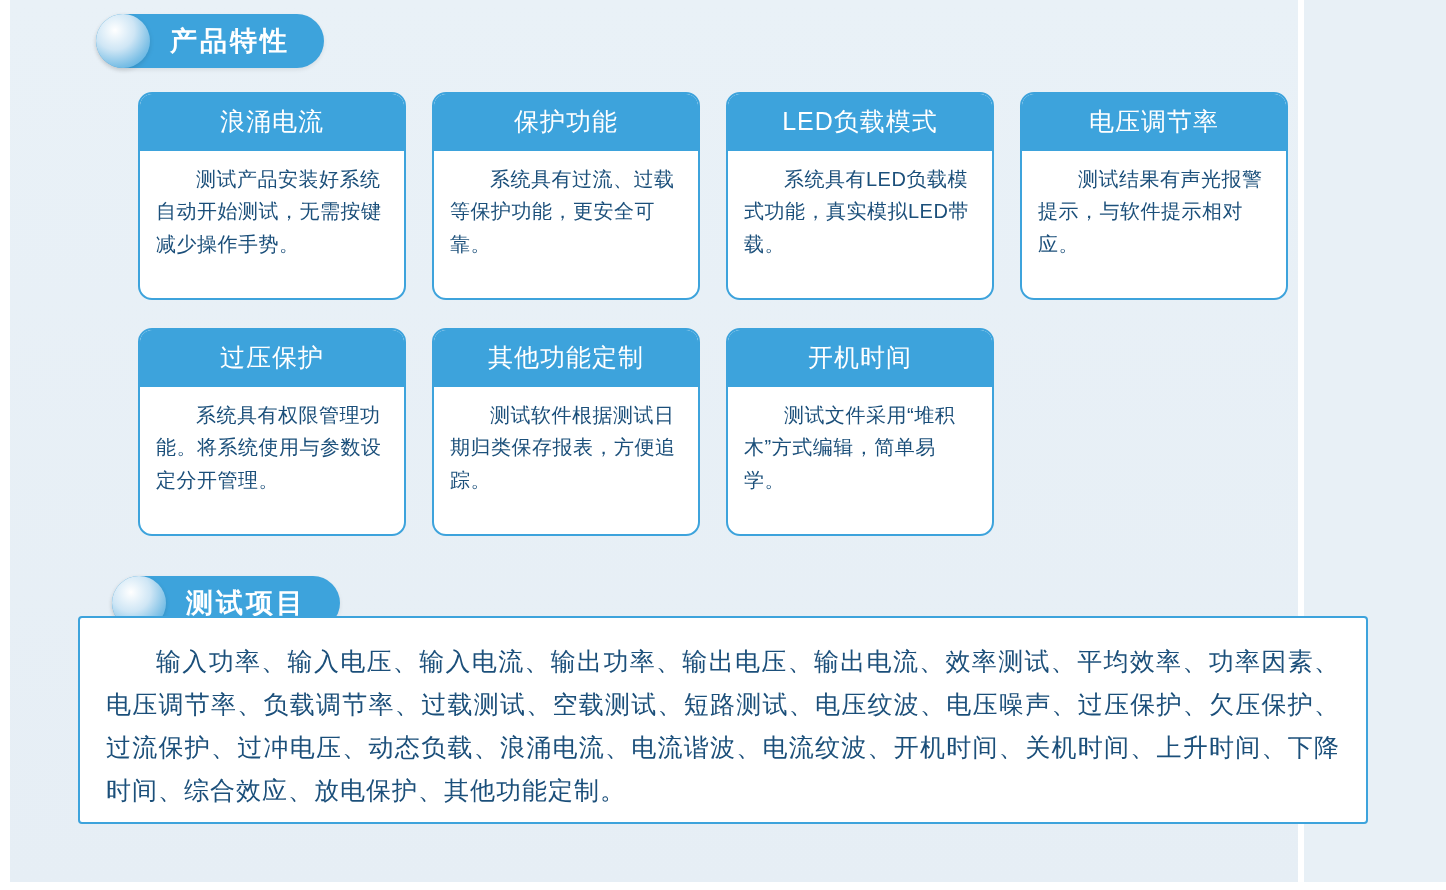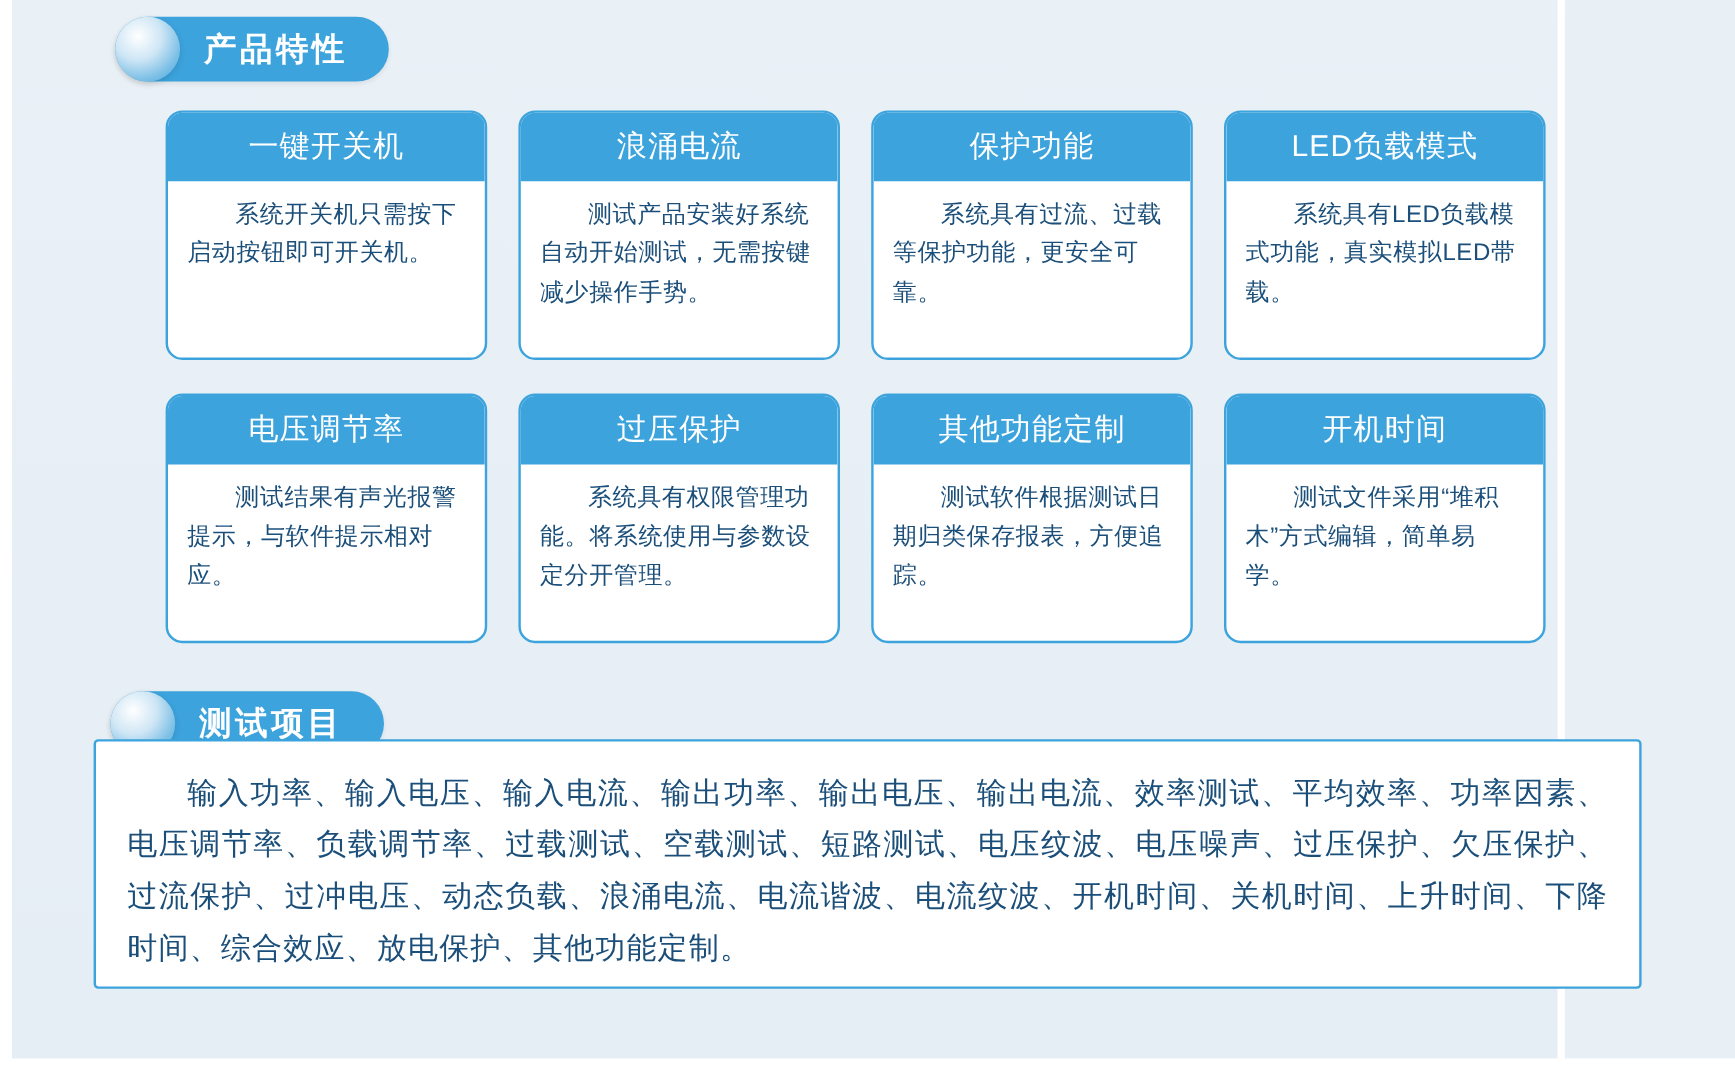--- a/index.html
+++ b/index.html
@@ -93,21 +93,21 @@
     font-size: 20px;
     line-height: 1.62;
     padding: 12px 16px 10px 16px;
     text-indent: 2em;
     letter-spacing: 0.5px;
   }
 
   
   .test-head {
     top: 576px;
-    left: 92px;
+    left: 112px;
   }
   .feature-head {
     top: 14px;
     left: 96px;
   }
   .test-box {
     position: absolute;
     left: 78px;
     top: 616px;
     width: 1290px;
@@ -158,24 +158,20 @@
     <div class="pill-wrap">
       <div class="pill">
         <span class="pill-title">产品特性</span>
       </div>
       <div class="pill-bullet"></div>
     </div>
   </div>
 
   <div class="cards">
 
-    <div class="card">
-      <div class="card-head">一键开关机</div>
-      <div class="card-body">系统开关机只需按下启动按钮即可开关机。</div>
-    </div>
 
     <div class="card">
       <div class="card-head">浪涌电流</div>
       <div class="card-body">测试产品安装好系统自动开始测试，无需按键减少操作手势。</div>
     </div>
 
     <div class="card">
       <div class="card-head">保护功能</div>
       <div class="card-body">系统具有过流、过载等保护功能，更安全可靠。</div>
     </div>

